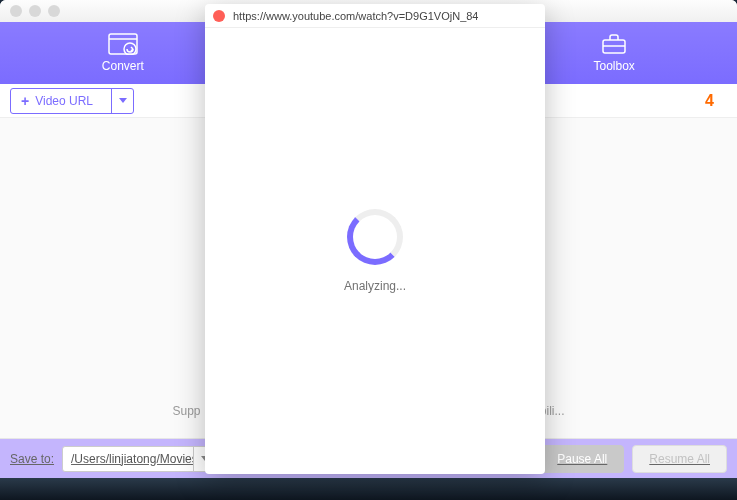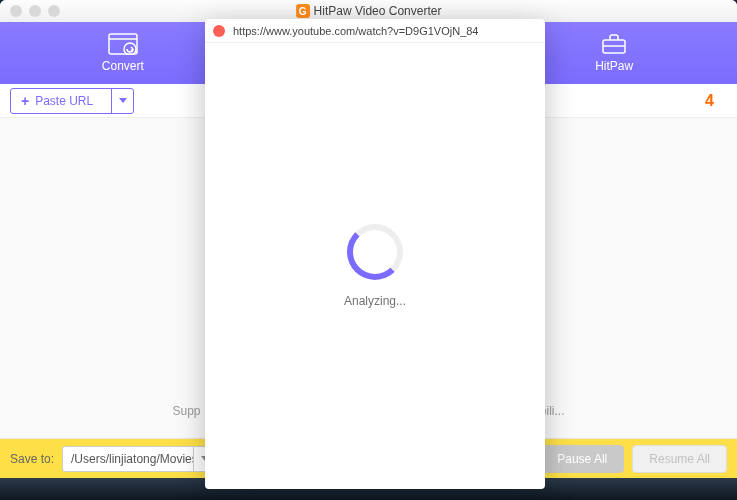--- a/index.html
+++ b/index.html
@@ -17,31 +17,31 @@
   .paste-main { display:flex; align-items:center; padding: 0 18px 0 10px; gap:6px; }
   .paste-main::before { content:"+"; font-size:14px; font-weight:bold; }
   .paste-caret { width:22px; display:flex; align-items:center; justify-content:center; border-left:1px solid #7b6cff; }
   .paste-caret::after { content:""; border-left:4px solid transparent; border-right:4px solid transparent; border-top:5px solid #7b6cff; }
   .toolbar .spacer { flex:1; }
   .brand-badge { font-size:12px; font-weight:bold; color:#ff6a00; position:relative; padding-right:2px; }
   .brand-badge::before { content:"4"; font-size:16px; }
   .brand-badge span { font-size:9px; position:relative; top:18px; }
   .content { height: 320px; background:#fafafa; position:relative; display:flex; align-items:flex-end; justify-content:center; padding-bottom:20px;}
   .compat { font-size:12px; color:#9a9a9a; }
-  .footer { height: 40px; background:#fde047; border-top:1px solid #e6e6e6; display:flex; align-items:center; padding:0 10px; gap:8px; font-size:12px; color:#666; }
+  .footer { height: 40px; background:#c4b5fd; border-top:1px solid #e6e6e6; display:flex; align-items:center; padding:0 10px; gap:8px; font-size:12px; color:#666;text-decoration:underline; }
   .save-select { flex:0 0 auto; display:flex; align-items:stretch; border:1px solid #ccc; border-radius:3px; height:26px; background:#fff; }
   .save-path { padding:0 8px; width:130px; display:flex; align-items:center; overflow:hidden; white-space:nowrap; text-overflow:ellipsis; color:#555; }
   .save-caret { width:22px; border-left:1px solid #ccc; display:flex; align-items:center; justify-content:center; }
   .save-caret::after { content:""; border-left:4px solid transparent; border-right:4px solid transparent; border-top:5px solid #888; }
   .footer .push { flex:1; }
   .ghost-btn { height:28px; padding:0 16px; border:1px solid #ddd; border-radius:4px; background:#f0f0f0; color:#c2c2c2; font-size:12px; display:flex; align-items:center; }
   .ghost-btn.solid { background:#c9c9c9; color:#fff; border-color:#c9c9c9; }
 
   
-  .modal { position:absolute; top:4px; left:205px; width:340px; height:470px; background:#fff; box-shadow:0 8px 30px rgba(0,0,0,0.25); border-radius:4px; display:flex; flex-direction:column;margin-top:15px; }
+  .modal { position:absolute; top:4px; left:205px; width:340px; height:470px; background:#fff; box-shadow:0 8px 30px rgba(0,0,0,0.25); border-radius:4px; display:flex; flex-direction:column; }
   .modal-title { height:24px; display:flex; align-items:center; padding:0 8px; gap:8px; border-bottom:1px solid #eee; }
   .close-dot { width:12px; height:12px; border-radius:50%; background:#ff5f57; flex:0 0 auto; }
   .modal-url { font-size:11px; color:#444; white-space:nowrap; overflow:hidden; text-overflow:ellipsis; }
   .modal-body { flex:1; display:flex; flex-direction:column; align-items:center; justify-content:center; gap:14px; }
   .spinner { width:56px; height:56px; border:6px solid #eee; border-left-color:#7b6cff; border-bottom-color:#7b6cff; border-radius:50%; animation: spin 1.2s linear infinite; }
   @keyframes spin { to { transform: rotate(360deg); } }
   .analyzing { font-size:12px; color:#737373; }
   .dock-strip { position:absolute; bottom:0; left:0; right:0; height:22px; background:linear-gradient(#2a3a4a,#0e1620); }
 </style>
 </head>
@@ -69,28 +69,28 @@
       </svg>
       <span>Convert</span>
     </div>
     <div class="header-item" style="visibility:hidden"></div>
     <div class="header-item">
       <svg width="26" height="22" viewBox="0 0 26 22">
         <rect x="2" y="7" width="22" height="13" rx="2" fill="none" stroke="#fff" stroke-width="1.5"></rect>
         <path d="M9 7 V4 a2 2 0 0 1 2 -2 h4 a2 2 0 0 1 2 2 V7" fill="none" stroke="#fff" stroke-width="1.5"></path>
         <line x1="2" y1="13" x2="24" y2="13" stroke="#fff" stroke-width="1.5"></line>
       </svg>
-      <span>HitPaw</span>
+      <span>Toolbox</span>
     </div>
   </div>
 
   <div class="toolbar">
     <div class="paste-btn">
       <div class="paste-main">
-          <span>Paste URL</span>
+          <span>Video URL</span>
         </div>
       <div class="paste-caret"></div>
     </div>
     <div class="spacer"></div>
     <div class="brand-badge"><span>on</span></div>
   </div>
 
   <div class="content">
     <div class="compat">
       <span>Supp</span>

